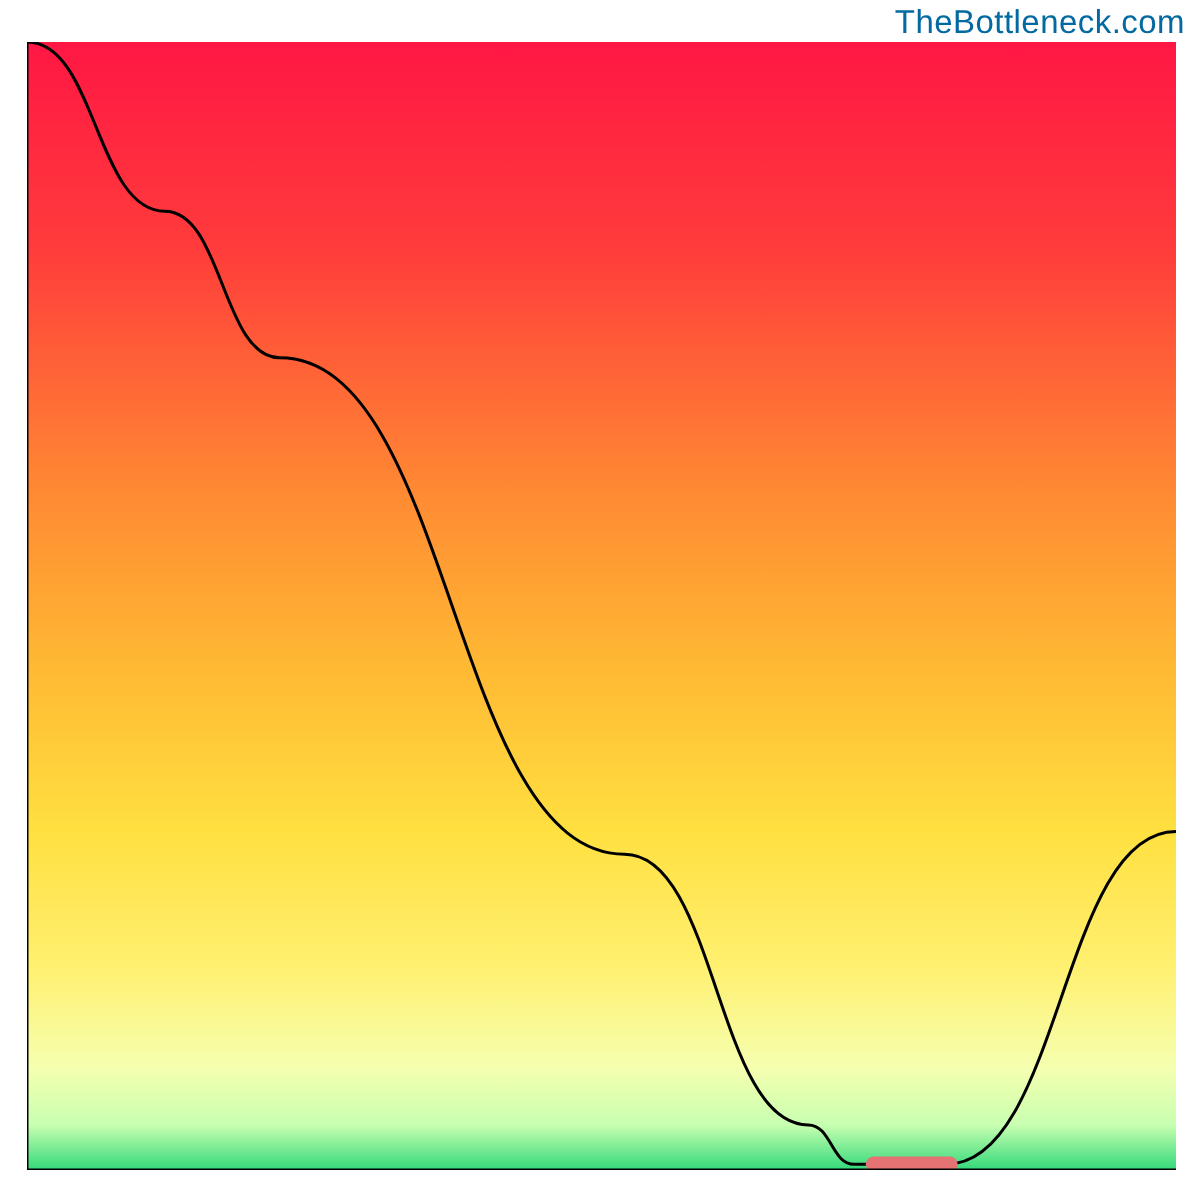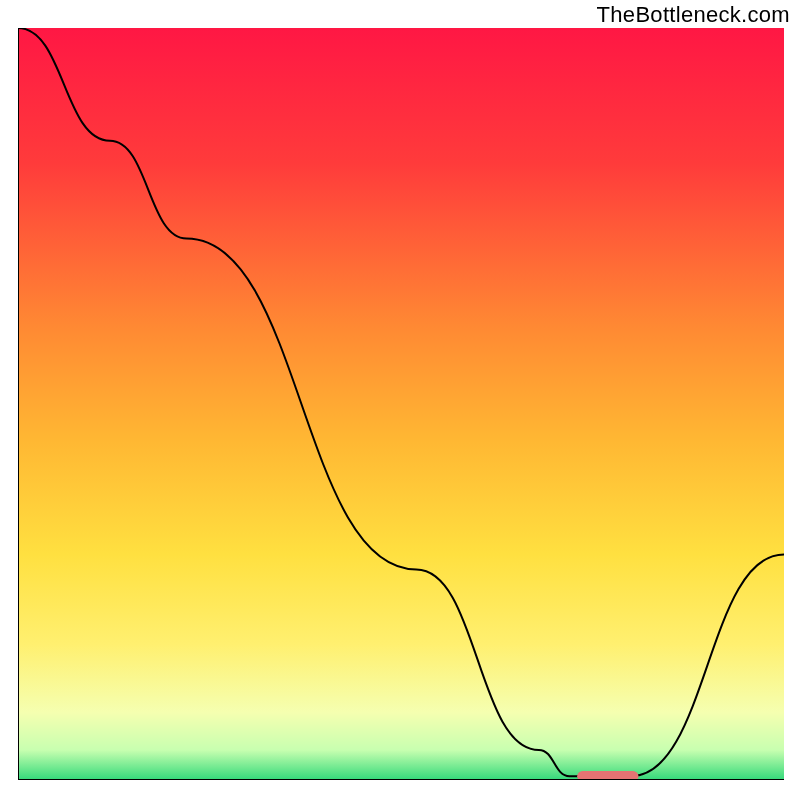--- a/index.html
+++ b/index.html
@@ -14,21 +14,21 @@
     position: relative;
     width: 800px;
     height: 800px;
   }
   .watermark {
     position: absolute;
     top: 2px;
     right: 10px;
     font-size: 22px;
     font-weight: 500;
-    color: #000000;
+    color: #0369a1;
     letter-spacing: 0.3px;
   }
   .plot {
     position: absolute;
     left: 18px;
     top: 28px;
     width: 766px;
     height: 752px;
   }
   .plot svg {

